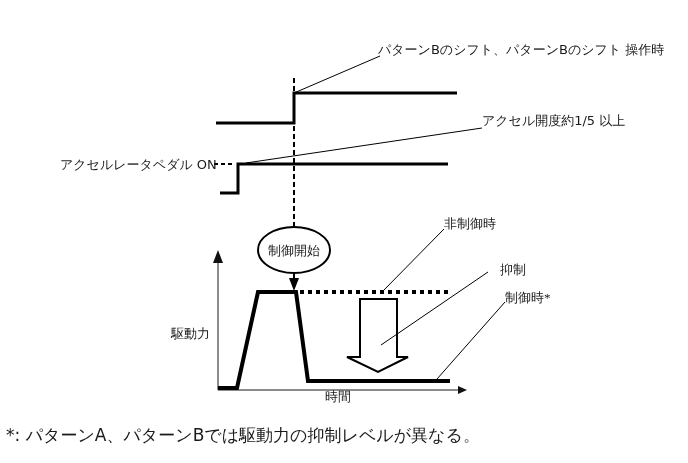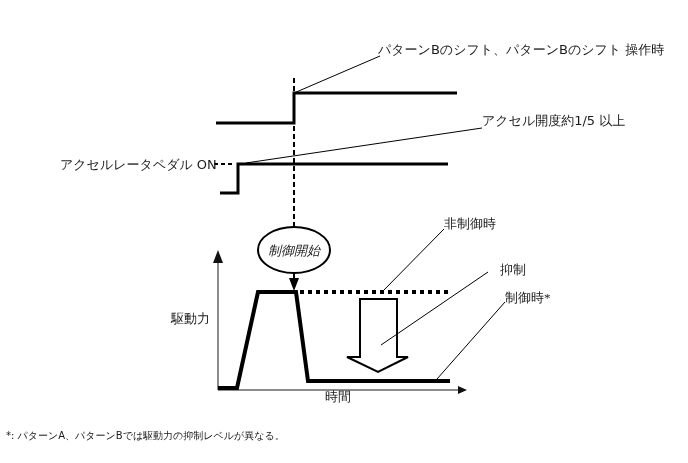--- a/index.html
+++ b/index.html
@@ -27,21 +27,21 @@
     position: absolute;
     font-size: 13px;
     line-height: 15px;
     white-space: nowrap;
     color: #1a1a1a;
   }
   .lbl.right { text-align: right; }
   .lbl.center { text-align: center; }
   .footnote {
     position: absolute;
-    font-size: 10px;
+    font-size: 17px;
     line-height: 15px;
     white-space: nowrap;
     color: #1a1a1a;
   }
 </style>
 </head>
 <body>
 
 <div class="figure-canvas">
 
@@ -84,27 +84,27 @@
   </svg>
 
   <div class="lbl" style="left:378px; top:42px;">パターンBのシフト、パターンBのシフト 操作時</div>
 
 
   <div class="lbl" style="left:482px; top:113px;">アクセル開度約1/5 以上</div>
 
   <div class="lbl right" style="left:60px; top:157px; width:152px;">アクセルレータペダル ON</div>
 
 
-  <div class="lbl center" style="left:258px; top:243px; width:72px;font-style:italic;">制御開始</div>
+  <div class="lbl center" style="left:258px; top:243px; width:72px;">制御開始</div>
 
   <div class="lbl" style="left:444px; top:216px;">非制御時</div>
 
   <div class="lbl" style="left:488px; top:262px;margin-left:12px;">抑制</div>
 
   <div class="lbl" style="left:505px; top:290px;font-family:Liberation Serif, serif;">制御時*</div>
 
-  <div class="lbl right" style="left:164px; top:311px; width:46px;">駆動力</div>
+  <div class="lbl right" style="left:164px; top:326px; width:46px;">駆動力</div>
 
   <div class="lbl center" style="left:320px; top:389px; width:36px;">時間</div>
 
   <div class="footnote" style="left:6px; top:428px;">*: パターンA、パターンBでは駆動力の抑制レベルが異なる。</div>
 
 </div>
 
 </body></html>

